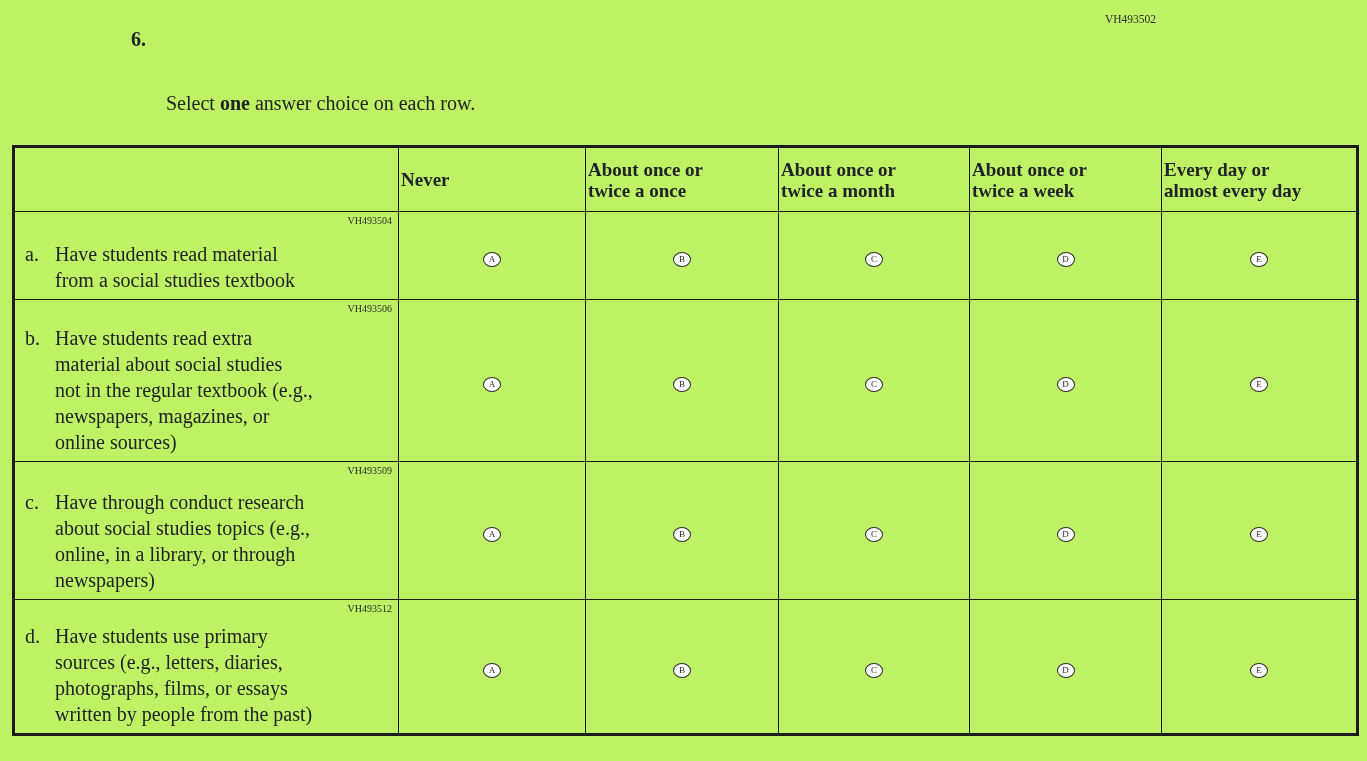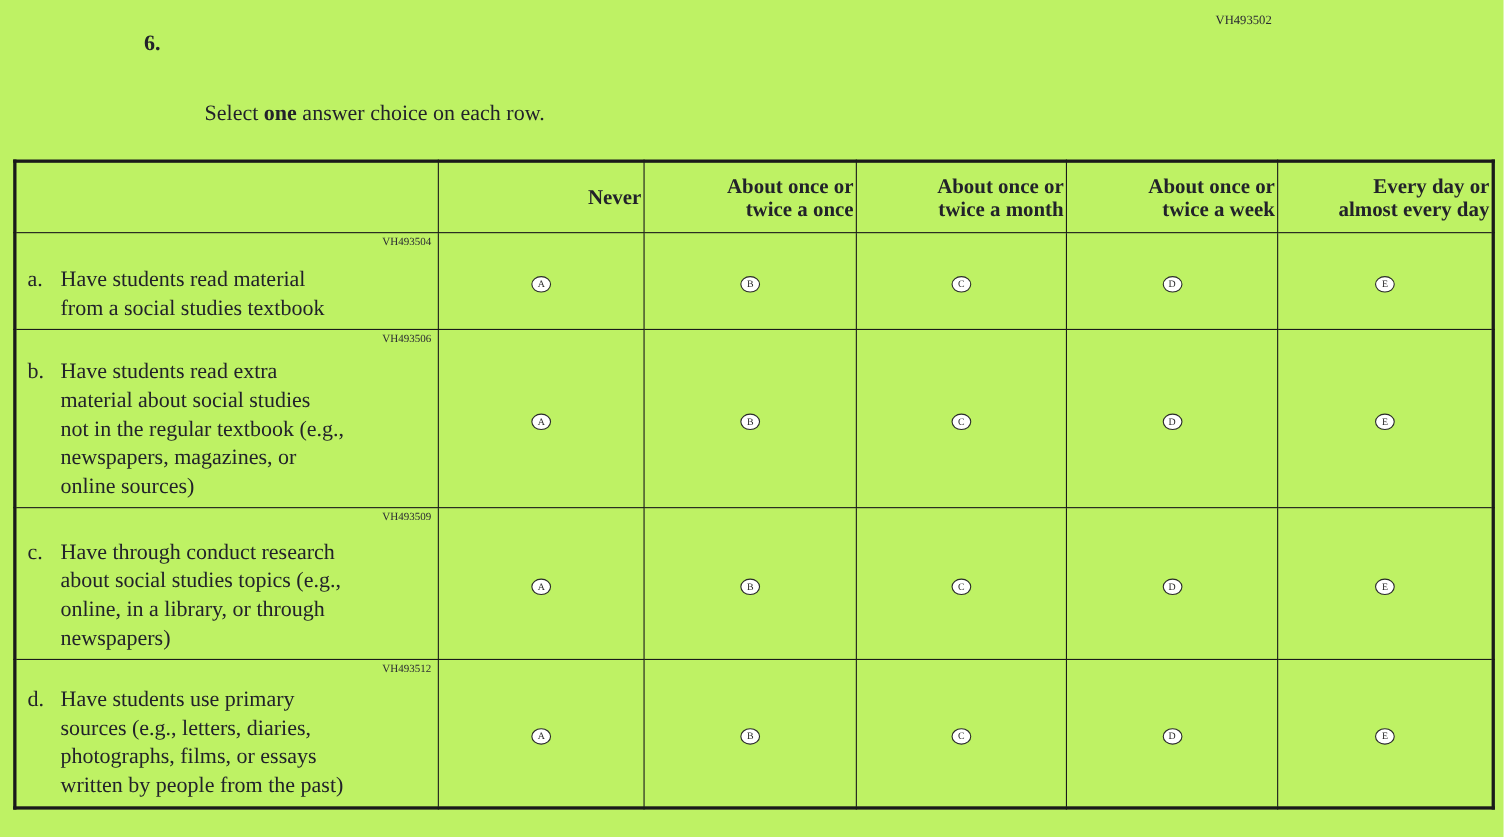--- a/index.html
+++ b/index.html
@@ -34,21 +34,20 @@
   .q-number {
     font-weight: bold;
     width: 35px;
     flex: none;
   }
   .instruction {
     position: absolute;
     left: 166px;
     top: 92px;
     font-size: 20px;
-    margin-left: 20px;
   }
   .instruction .bold { font-weight: bold; }
 
   table.matrix {
     position: absolute;
     left: 12px;
     top: 145px;
     width: 1344px;
     border-collapse: collapse;
     table-layout: fixed;
@@ -57,21 +56,21 @@
   }
   table.matrix th, table.matrix td {
     border: 1.5px solid #1a1a1a;
   }
   thead tr { height: 65px; }
   thead th {
     border-bottom: 6px double #1a1a1a;
     font-size: 19px;
     line-height: 21px;
     font-weight: bold;
-    text-align: right;
+    text-align: left;
     vertical-align: middle;
     padding: 2px 2px;
   }
   .hline { display: block; }
 
   td.statement {
     position: relative;
     vertical-align: bottom;
     padding: 22px 4px 6px 10px;
   }

